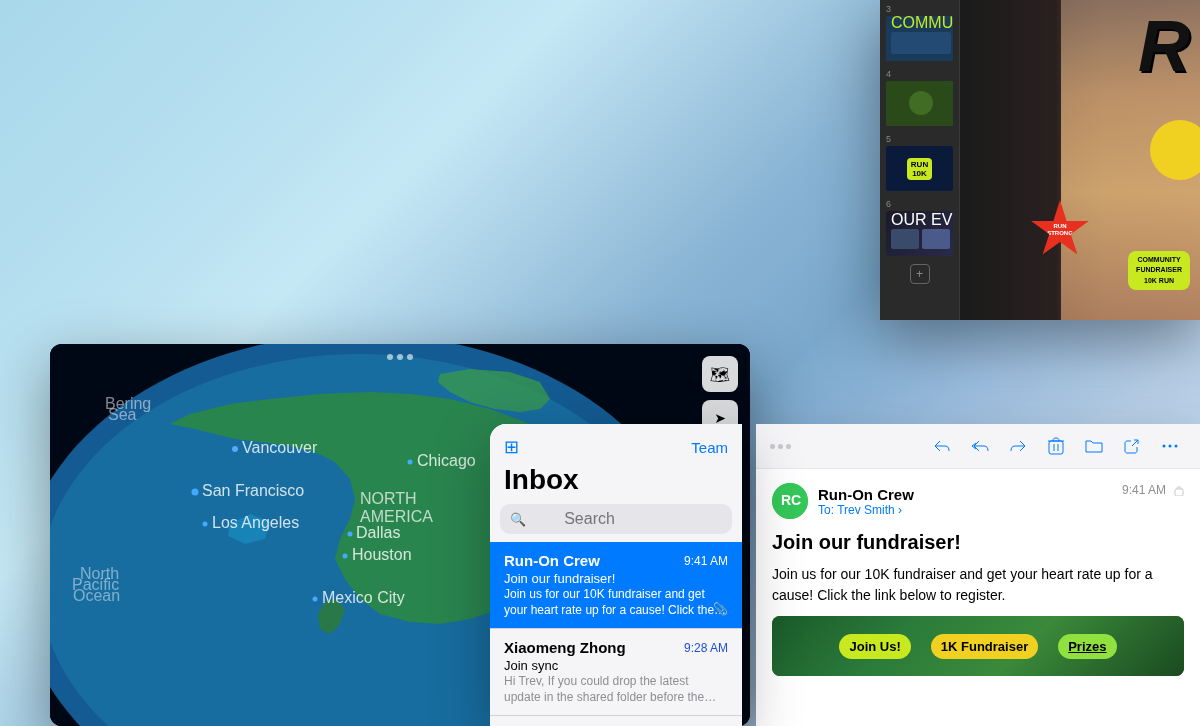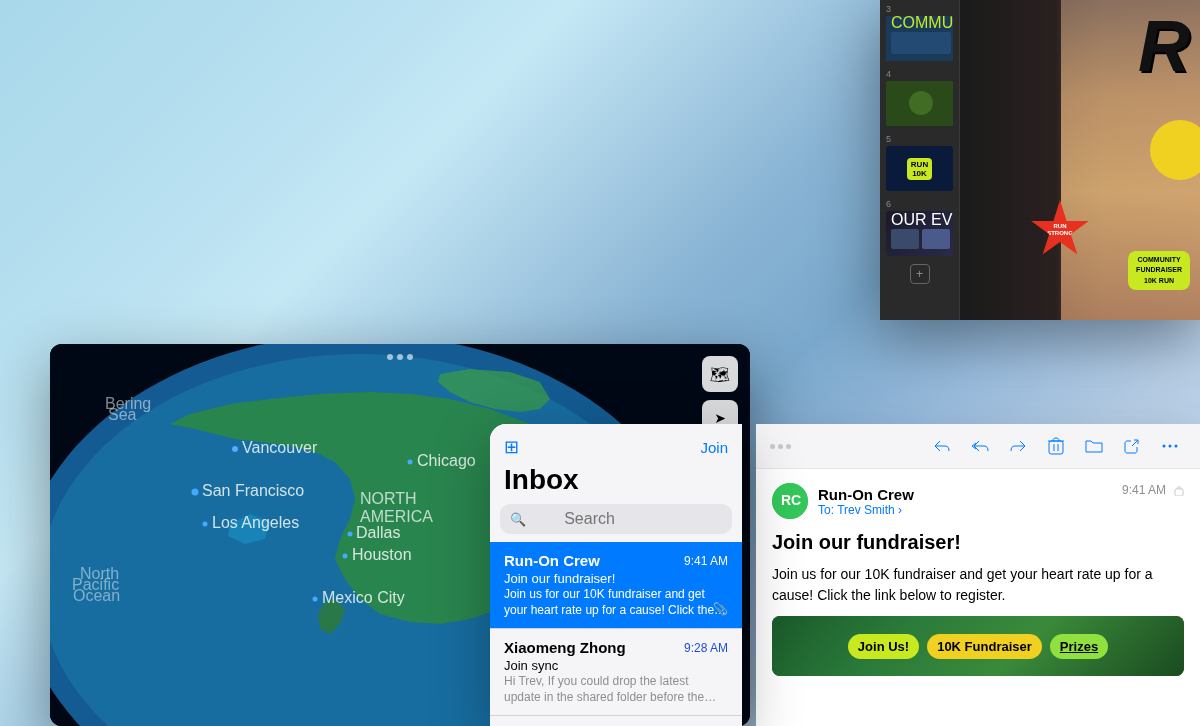--- a/index.html
+++ b/index.html
@@ -466,21 +466,21 @@
     }
 
     .detail-image {
       width: 100%;
       height: 60px;
       background: linear-gradient(135deg, #1a5a2a 0%, #2a8a4a 30%, #c8e820 60%, #1a3a1a 100%);
       border-radius: 8px;
       display: flex;
       align-items: center;
       justify-content: center;
-      gap: 8px;
+      gap: 20px;
       overflow: hidden;
       position: relative;
     }
 
     .badge-green {
       background: #c8e820;
       color: #000;
       font-size: 13px;
       font-weight: 700;
       padding: 5px 10px;
@@ -656,21 +656,21 @@
 
     <div class="sticker-run">
       <span style="font-size:6px; font-weight:900; text-align:center; line-height:1.2;">RUN<br>STRONG</span>
     </div>
   </div>
 </div>
 
 <div class="mail-inbox">
   <div class="inbox-header">
     <span class="inbox-sidebar-btn">⊞</span>
-    <span class="inbox-edit-btn">Join</span>
+    <span class="inbox-edit-btn">Team</span>
   </div>
   <div class="inbox-title">Inbox</div>
   <div class="inbox-search">
     <span class="search-icon">🔍</span>
     <input class="search-input" type="text" readonly="" placeholder="Search" style="">
     <span class="mic-icon">🎙</span>
   </div>
   <div class="email-list">
 
     <div class="email-item selected">
@@ -779,17 +779,17 @@
             <path d="M3 5V4C3 2.5 7 2.5 7 4V5" fill="none" stroke="#c7c7cc" strokewidth="1.2"></path>
           </svg>
       </div>
     </div>
     <div class="detail-subject">Join our fundraiser!</div>
     <div class="detail-body">Join us for our 10K fundraiser and get your heart rate up for a cause!
 Click the link below to register.</div>
     <div class="detail-image">
       <div style="position:absolute; inset:0; background:linear-gradient(135deg, #1a5a2a 0%, #2a7a3a 30%, #3a8a3a 60%, #1a4a20 100%); z-index:0;"></div>
       <span class="badge-green" style="position:relative; z-index:1;">Join Us!</span>
-      <span class="badge-yellow" style="position:relative; z-index:1;">10K Fundraiser</span>
+      <span class="badge-yellow" style="position:relative; z-index:1;">1K Fundraiser</span>
       <span class="badge-lime" style="position:relative; z-index:1;text-decoration:underline;">Prizes</span>
     </div>
   </div>
 </div>
 
 </body></html>

